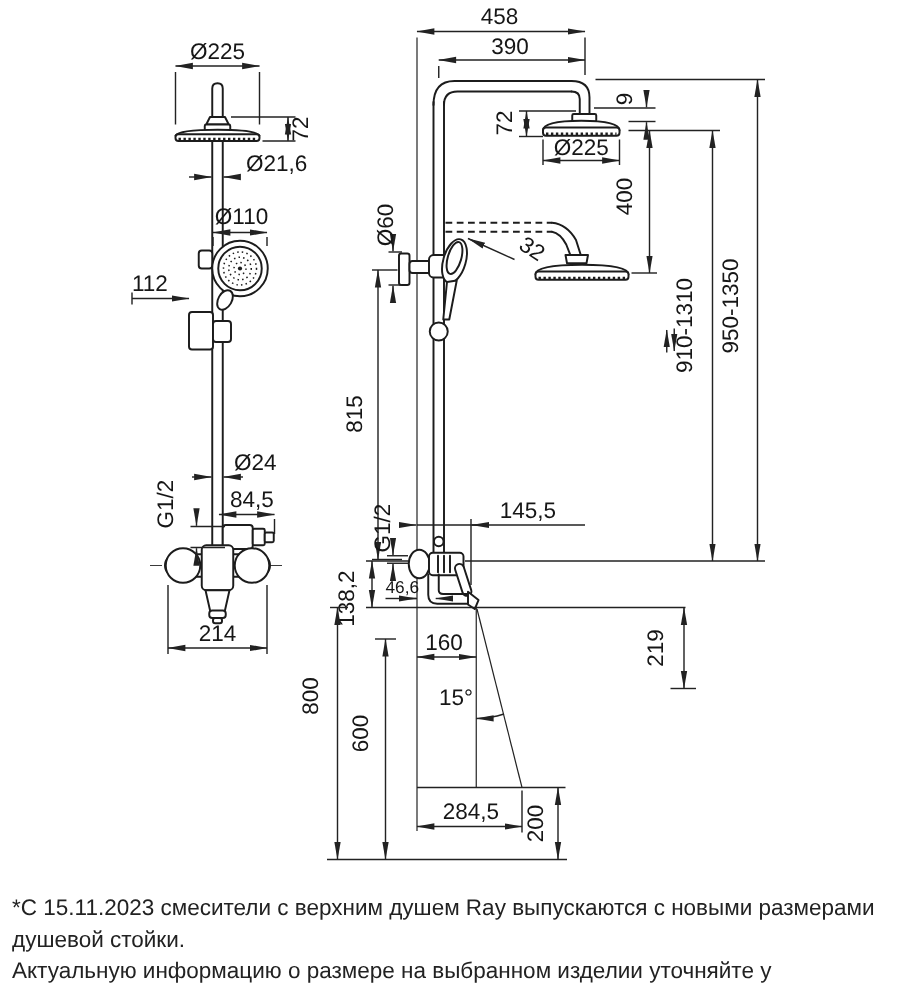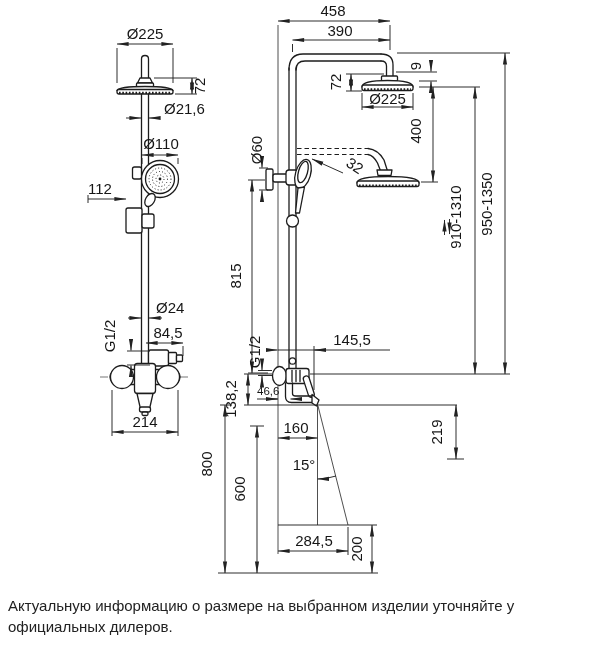--- a/index.html
+++ b/index.html
@@ -269,15 +269,16 @@
     <text x="314" y="546" text-anchor="middle">284,5</text>
 
     <line class="dim" x1="278" y1="525" x2="377" y2="525"></line>
     <line class="dim" x1="218" y1="573" x2="378" y2="573"></line>
     <line class="dim" x1="372" y1="525" x2="372" y2="573" marker-start="url(#mS)" marker-end="url(#mE)"></line>
     <text x="362" y="549" text-anchor="middle" transform="rotate(-90 362 549)">200</text>
   </g>
 </svg>
 
 <div class="caption">
+  <div>*С 15.11.2023 смесители с верхним душем Ray выпускаются с новыми размерами душевой стойки.</div>
   <div>Актуальную информацию о размере на выбранном изделии уточняйте у официальных дилеров.</div>
 </div>
 </div>
 
 </body></html>

